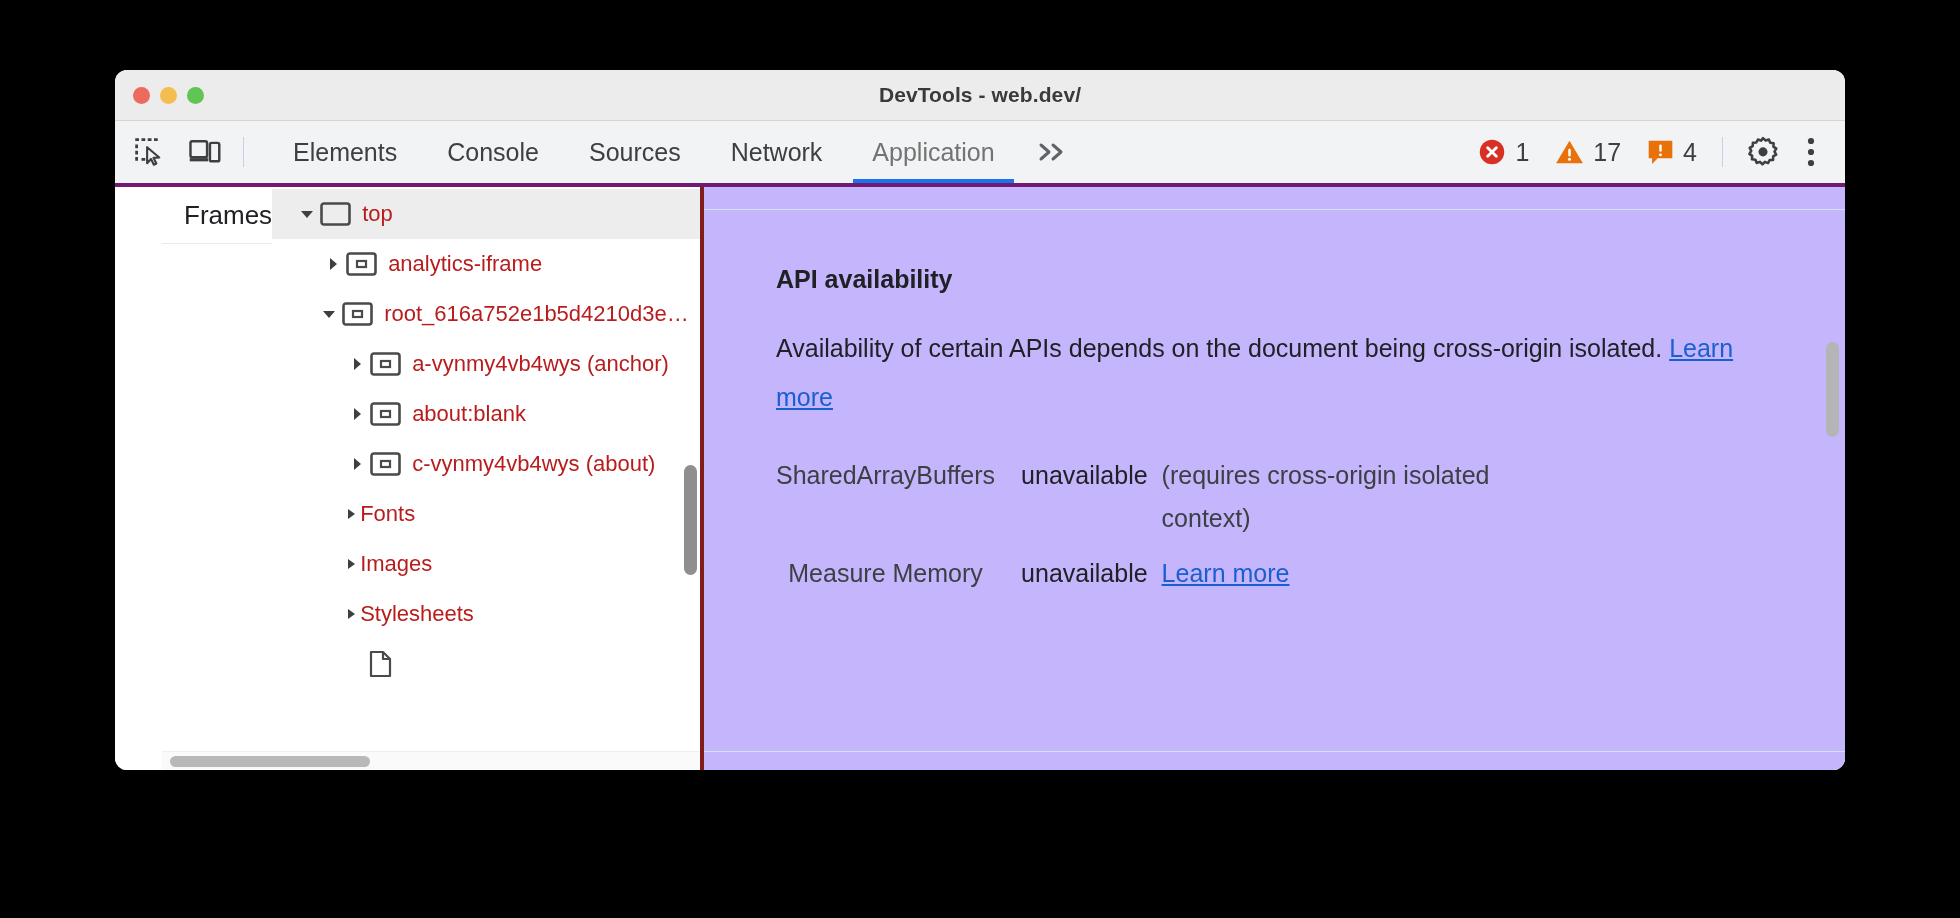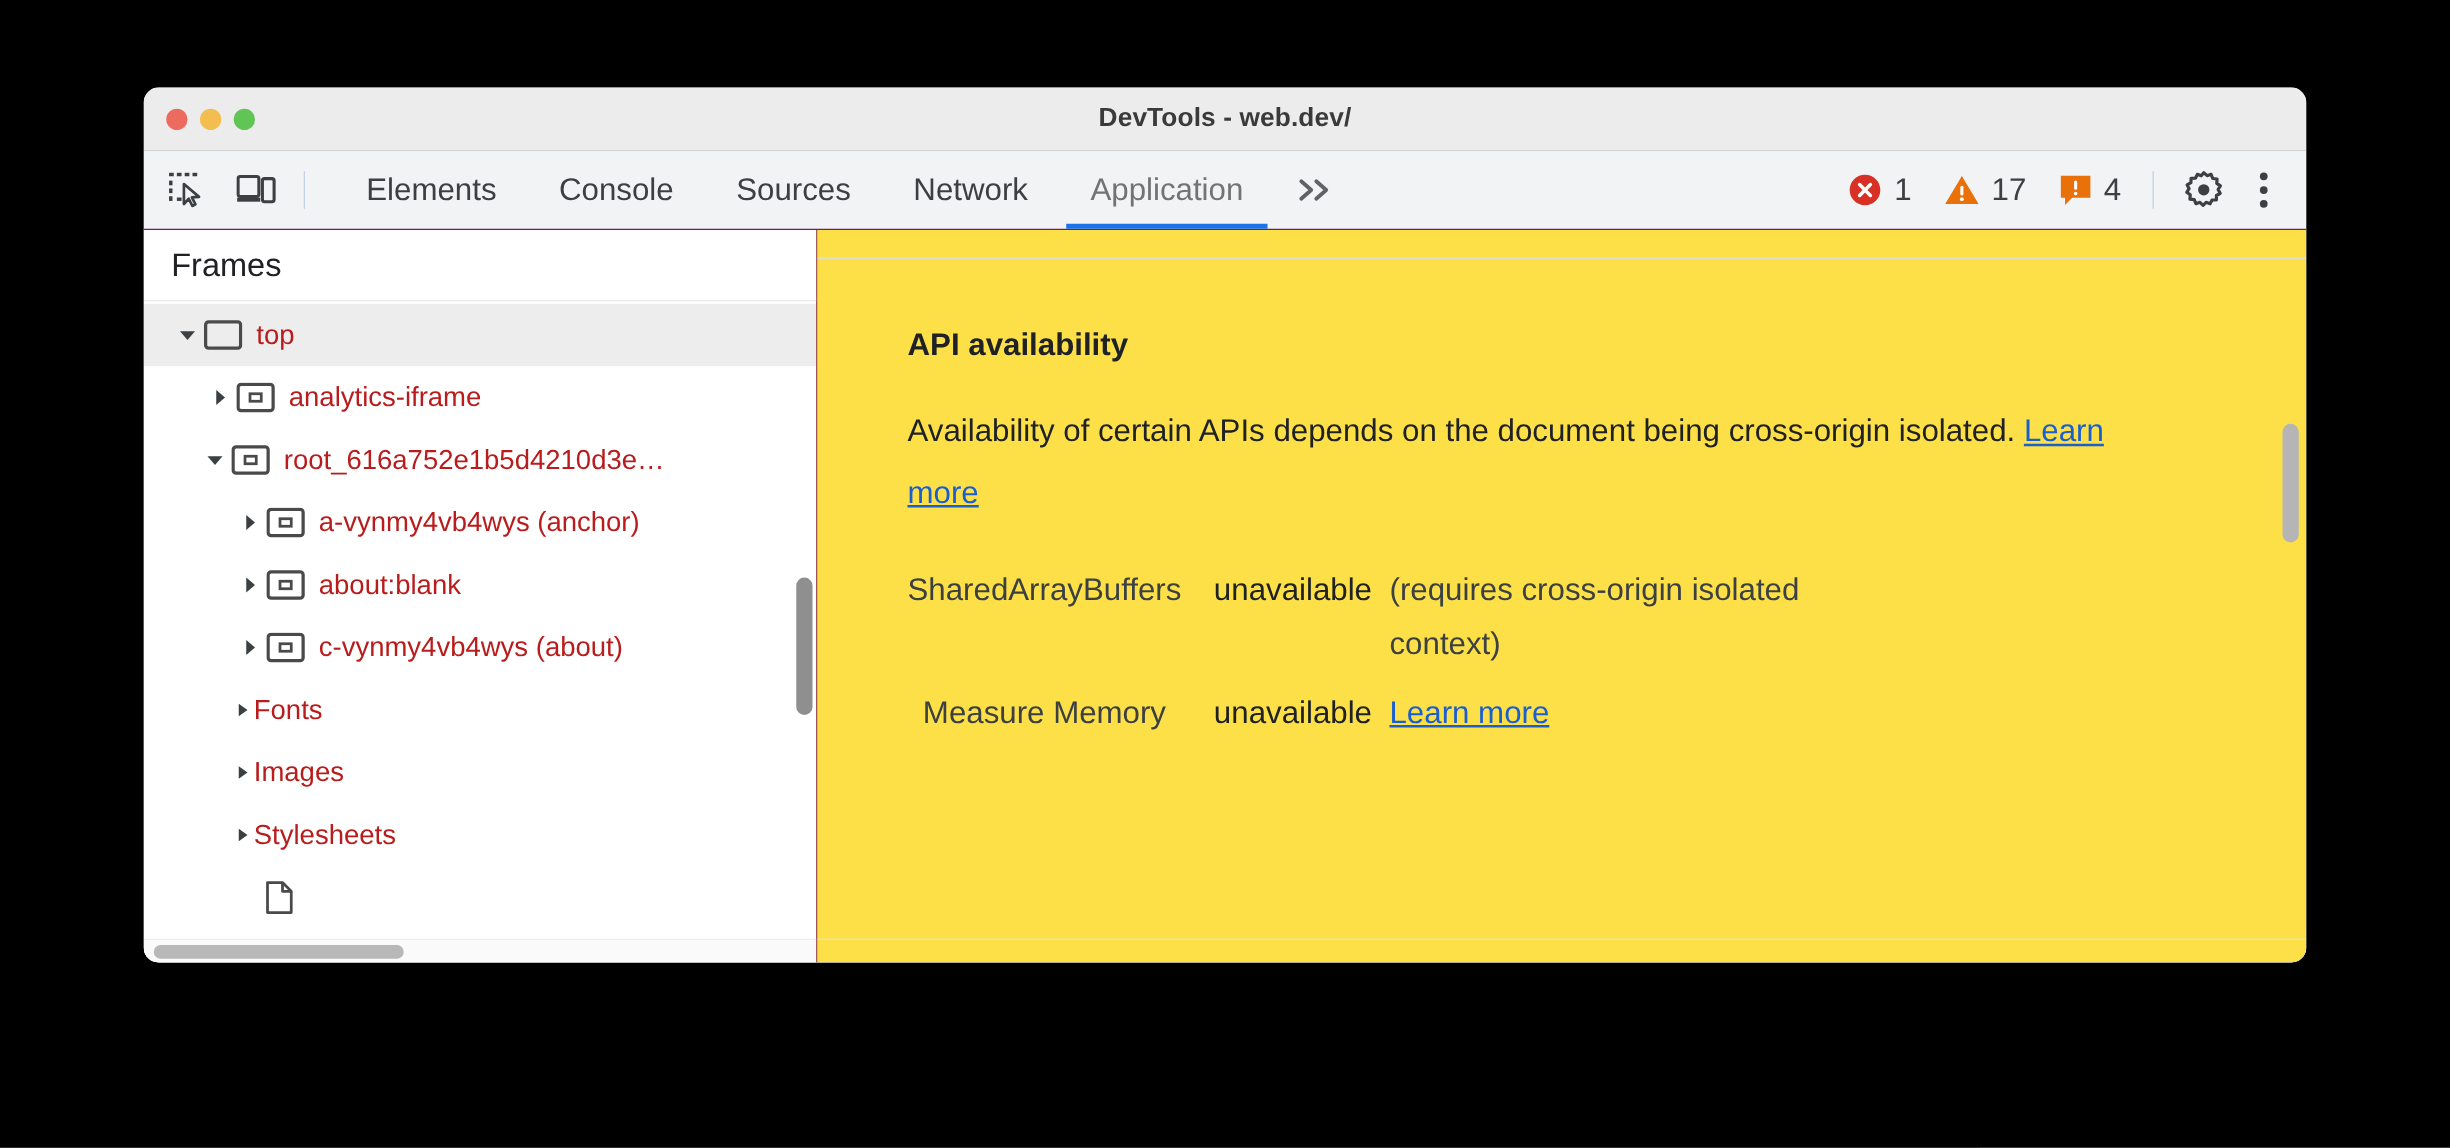--- a/index.html
+++ b/index.html
@@ -71,21 +71,21 @@
     color: #3a3a3a;
     letter-spacing: 0.1px;
     font-family: "Liberation Sans", sans-serif;
   }
 
   
   #dt-toolbar {
     height: 62px;
     min-height: 62px;
     background: #f1f3f4;
-    border-bottom: 1px solid #701a75;
+    border-bottom: 4px solid #701a75;
     display: flex;
     align-items: stretch;
     position: relative;
   }
   .tb-icon-btn {
     width: 56px;
     display: flex;
     align-items: center;
     justify-content: center;
     cursor: default;
@@ -158,25 +158,26 @@
     min-height: 0;
     background: #ffffff;
     position: relative;
   }
 
   
   #sidebar {
     width: 538px;
     min-width: 538px;
     background: #ffffff;
-    border-right: 1px solid #7f1d1d;
-    position: relative;
-    display: flex;
-    flex-direction: column;
+    border-right: 4px solid #7f1d1d;
+    position: relative;
+    display: flex;
+    flex-direction: row;
     overflow: hidden;
+    margin-left: 47px;
   }
   #sidebar-header {
     height: 56px;
     min-height: 56px;
     display: flex;
     align-items: center;
     padding-left: 22px;
     font-size: 26px;
     color: #202124;
     border-bottom: 1px solid #e8eaed;
@@ -238,21 +239,21 @@
     width: 13px;
     height: 110px;
     background: #8f8f8f;
     border-radius: 7px;
   }
 
   
   #main {
     flex: 1;
     position: relative;
-    background: #fde047;
+    background: #c4b5fd;
     overflow: hidden;
   }
   .panel-divider-top {
     position: absolute;
     left: 0; right: 0; top: 22px;
     height: 1px;
     background: #d4e0f5;
   }
   .panel-divider-bottom {
     position: absolute;

